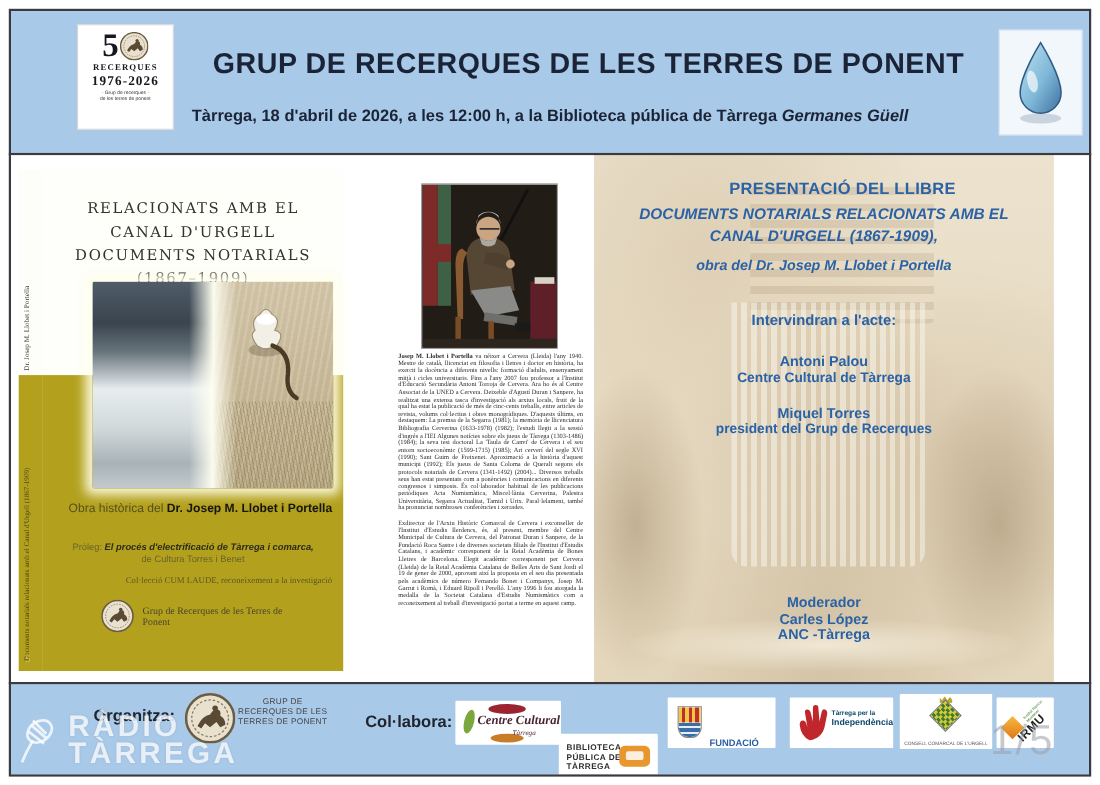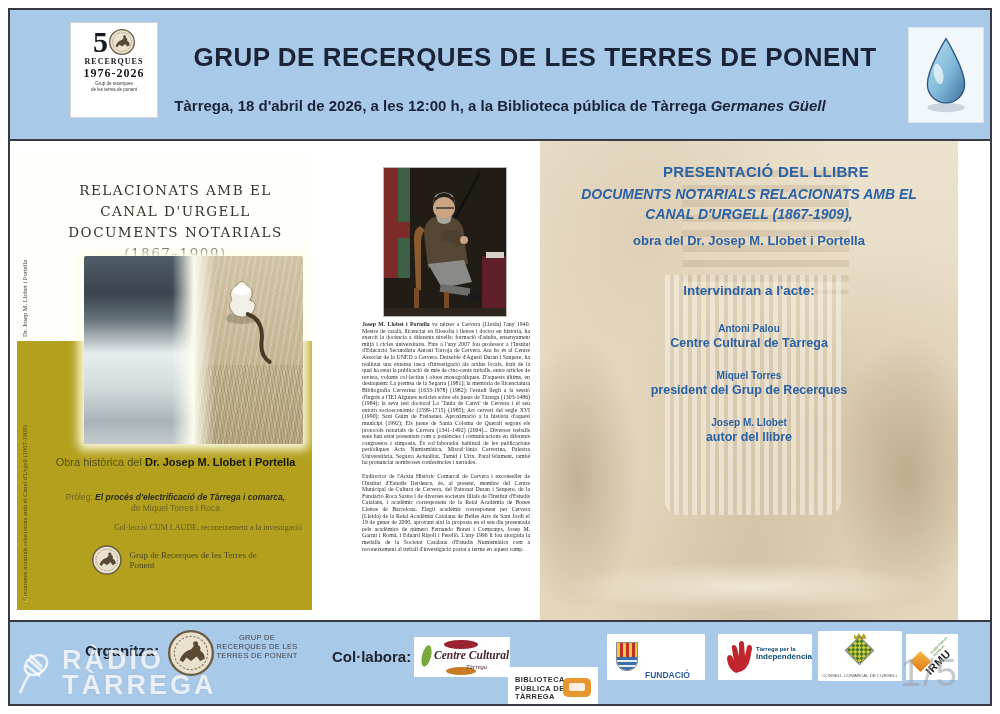--- a/index.html
+++ b/index.html
@@ -40,21 +40,21 @@
     box-shadow:0 0 10px 6px rgba(255,255,235,0.9);overflow:hidden;display:flex;}
   .cp-left{width:50%;height:100%;background:
     linear-gradient(180deg,#505c68 0%,#39444e 20%,#68747c 34%,#e7edef 52%,#d2dadc 70%,#a9b3b7 88%,#c2cacc 100%);}
   .cp-right{width:50%;height:100%;position:relative;background:
     repeating-linear-gradient(100deg,rgba(255,255,255,0.18) 0 2px,rgba(0,0,0,0) 2px 6px),
     linear-gradient(180deg,#cfc2a4 0%,#c3b492 55%,#b5a57f 100%);}
   .cp-grass{position:absolute;left:0;bottom:0;width:100%;height:42%;
     background:repeating-linear-gradient(80deg,rgba(110,92,52,0.28) 0 1px,rgba(0,0,0,0) 1px 3px);}
   .cp-glow{position:absolute;left:40%;top:0;width:20%;height:100%;
     background:linear-gradient(90deg,rgba(255,255,245,0) 0%,rgba(255,255,242,0.95) 50%,rgba(255,255,245,0) 100%);}
-  .cover-credit{position:absolute;left:49px;top:456px;width:253px;text-align:center;font-size:11px;
+  .cover-credit{position:absolute;left:49px;top:456px;width:253px;text-align:right;font-size:11px;
     font-family:"Liberation Sans",sans-serif;color:#55501f;}
   .cover-credit b{color:#15150f;}
   .cover-prolog{position:absolute;left:49px;top:492px;width:253px;text-align:center;font-size:8.5px;
     line-height:11px;color:#6b6428;font-family:"Liberation Sans",sans-serif;}
   .cover-prolog .bt{font-style:italic;font-weight:bold;color:#2a2a1a;}
   .cover-coll{position:absolute;left:49px;top:523px;width:253px;text-align:right;font-size:8px;
     color:#5d5722;font-family:"Liberation Serif",serif;}
   .cover-pub{position:absolute;left:92px;top:545px;width:190px;display:flex;align-items:center;gap:8px;}
   .cover-pub-text{font-family:"Liberation Serif",serif;font-size:9px;color:#4a452a;}
   
@@ -77,23 +77,23 @@
   .bank{position:absolute;width:30%;height:60%;bottom:0;border-radius:40%;
     background:radial-gradient(ellipse,rgba(130,104,66,0.55),rgba(0,0,0,0) 70%);}
   .bank.l{left:-6%;} .bank.r{right:-6%;width:36%;}
   .foam{position:absolute;left:8%;bottom:2%;width:84%;height:10%;border-radius:50%;
     background:radial-gradient(ellipse,rgba(248,242,226,0.85),rgba(0,0,0,0) 75%);}
   .sepia-wash{position:absolute;inset:0;background:rgba(240,230,207,0.30);}
   .pres{position:absolute;left:540px;top:141px;width:418px;height:479px;text-align:center;color:#2a62a5;}
   .pres-head{position:absolute;left:0;top:22px;width:100%;font-size:15px;font-weight:bold;letter-spacing:0.3px;padding-left:34px;}
   .pres-title{position:absolute;left:10px;top:43px;width:398px;font-size:14px;font-weight:bold;
     font-style:italic;line-height:20px;}
-  .pres-author{position:absolute;left:0;top:92px;width:100%;font-size:13px;font-weight:bold;}
+  .pres-author{position:absolute;left:0;top:92px;width:100%;font-size:13px;font-weight:bold;font-style:italic;}
   .pres-interv{position:absolute;left:0;top:142px;width:100%;font-size:13.5px;font-weight:bold;}
-  .spk-name{font-size:10px;font-weight:bold;}
+  .spk-name{font-size:13px;font-weight:bold;}
   .spk-role{font-size:12.5px;font-weight:bold;}
   .spk{position:absolute;left:0;width:100%;line-height:15px;}
   .moder{position:absolute;left:0;top:400px;width:100%;font-size:13px;font-weight:bold;line-height:14.5px;}
   
   .footer{position:absolute;left:10px;top:622px;width:980px;height:82px;background:#a9c9e8;}
   .org-label{position:absolute;left:75px;top:20px;font-size:15px;font-weight:bold;color:#20242c;}
   .org-med{position:absolute;left:158px;top:8px;}
   .org-name{position:absolute;left:206px;top:12px;width:82px;text-align:center;font-size:7.5px;
     line-height:8.8px;color:#454545;letter-spacing:0.3px;}
   .col-label{position:absolute;left:322px;top:26px;font-size:15px;font-weight:bold;color:#20242c;}
@@ -208,21 +208,21 @@
       <div class="cp-grass"></div>
     </div>
     <div class="cp-glow"></div>
   </div>
 
   <div class="cover-credit">
     <span>Obra històrica del </span><b>Dr. Josep M. Llobet i Portella</b>
   </div>
   <div class="cover-prolog">
     <span>Pròleg: </span><span class="bt">El procés d'electrificació de Tàrrega i comarca,</span><br>
-    <span>de Miquel Torres i Roca</span>
+    <span>de Cultura Torres i Benet</span>
   </div>
   <div class="cover-coll">Col·lecció CUM LAUDE, reconeixement a la investigació</div>
   <div class="cover-pub">
     <svg width="30" height="30" viewBox="0 0 40 40">
         <use href="#medallion"></use>
       </svg>
     <span class="cover-pub-text">Grup de Recerques de les Terres de Ponent</span>
   </div>
 
   <div class="speaker-photo">
@@ -276,25 +276,26 @@
     <div class="pres-interv">Intervindran a l'acte:</div>
 
     <div class="spk" style="top:180px">
       <div class="spk-name">Antoni Palou</div>
       <div class="spk-role">Centre Cultural de Tàrrega</div>
     </div>
     <div class="spk" style="top:227px">
       <div class="spk-name">Miquel Torres</div>
       <div class="spk-role">president del Grup de Recerques</div>
     </div>
-    <div class="spk" style="top:274px">
-      <div class="spk-name">Josep M. Llobet</div>
-      <div class="spk-role">autor del llibre</div>
-    </div>
-
+
+    <div class="moder">
+      <div>Moderador</div>
+      <div>Carles López</div>
+      <div>ANC -Tàrrega</div>
+    </div>
   </div>
 
   <div class="footer">
     <div class="org-label">Organitza:</div>
     <div class="org-med">
       <svg width="46" height="46" viewBox="0 0 40 40">
           <use href="#medallion"></use>
         </svg>
     </div>
     <div class="org-name">GRUP DE RECERQUES DE LES TERRES DE PONENT</div>

